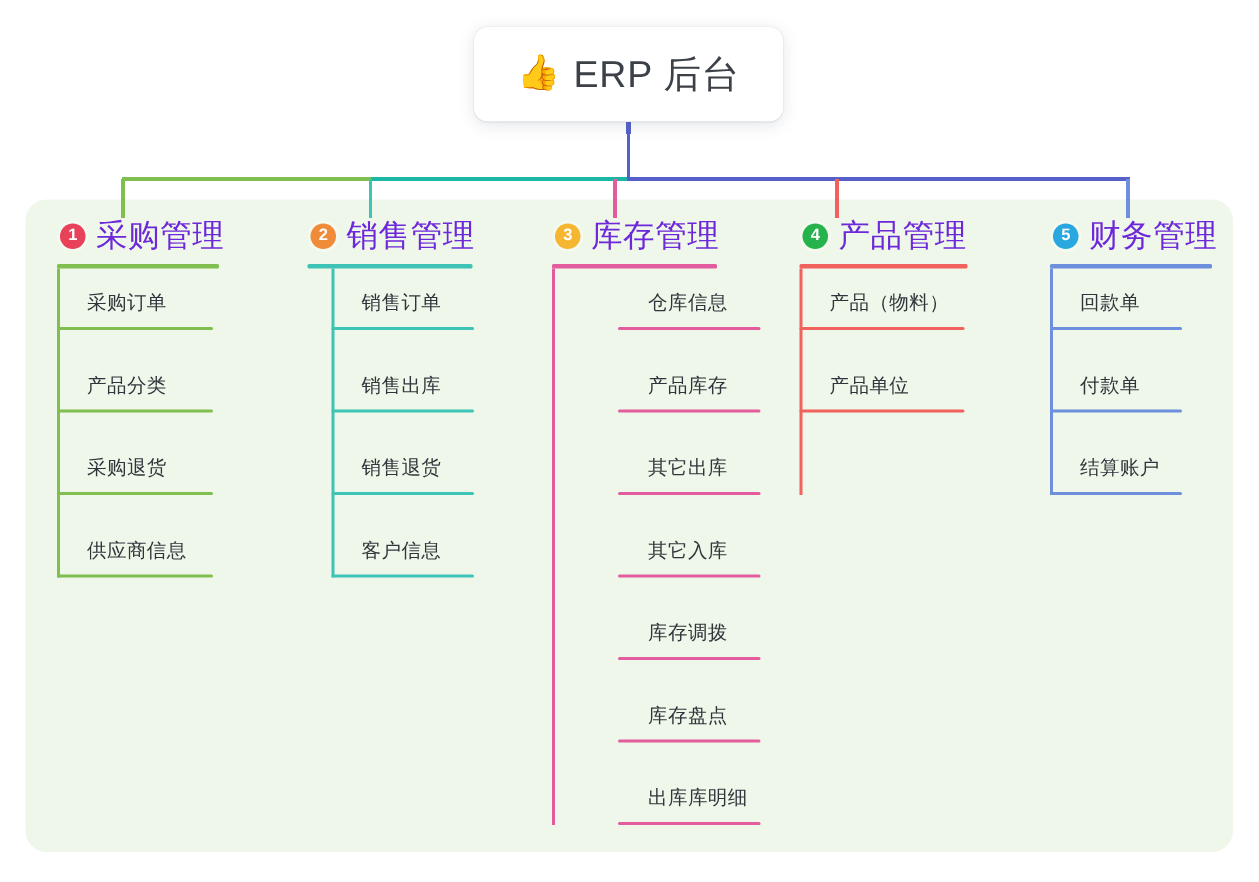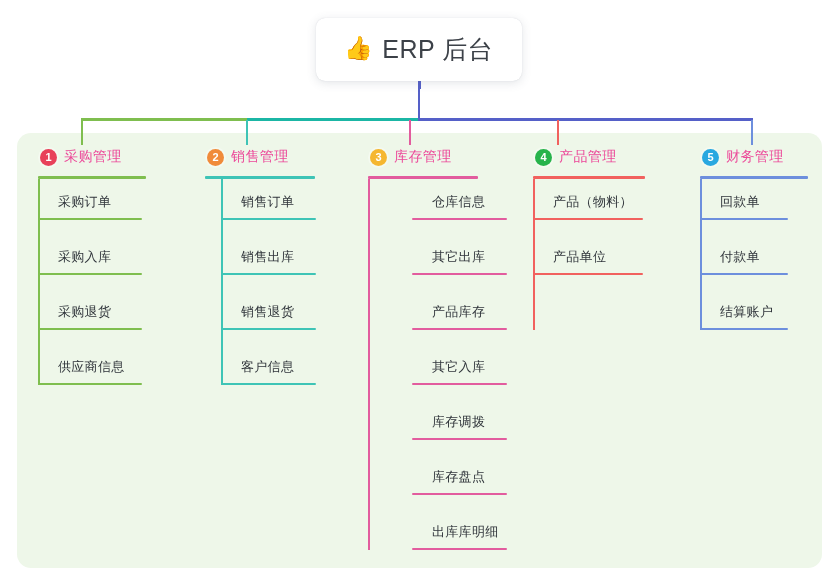--- a/index.html
+++ b/index.html
@@ -54,21 +54,21 @@
     padding-left:2px;
   }
   .badge{
     width:17px;height:17px;border-radius:50%;
     color:#ffffff;font-size:11px;line-height:17px;
     text-align:center;font-weight:bold;
     flex:0 0 auto;
     box-shadow:0 0 0 2px rgba(255,255,255,.35);
   }
   .col-title{
-    font-size:14px;color:#ec4899;white-space:nowrap;letter-spacing:.4px;
+    font-size:21px;color:#6d28d9;white-space:nowrap;letter-spacing:.4px;
   }
   .head-rule{
     height:3px;margin-top:7px;border-radius:1px;
   }
   .col-body{position:relative;}
   .spine{
     position:absolute;left:0;top:0;width:2px;
   }
   .node{
     position:relative;height:55px;
@@ -115,21 +115,21 @@
           <span class="col-title">采购管理</span>
         </div>
         <div class="head-rule" style="background: rgb(127, 190, 79); width: 108px;"></div>
         <div class="col-body" style="height: 220px;">
           <div class="spine" style="background: rgb(127, 190, 79); height: 206px;"></div>
           <div class="node">
             <span class="node-label">采购订单</span>
             <div class="node-rule" style="background: rgb(127, 190, 79); width: 104px;"></div>
           </div>
           <div class="node">
-            <span class="node-label">采购入库</span>
+            <span class="node-label">产品分类</span>
             <div class="node-rule" style="background: rgb(127, 190, 79); width: 104px;"></div>
           </div>
           <div class="node">
             <span class="node-label">采购退货</span>
             <div class="node-rule" style="background: rgb(127, 190, 79); width: 104px;"></div>
           </div>
           <div class="node">
             <span class="node-label">供应商信息</span>
             <div class="node-rule" style="background: rgb(127, 190, 79); width: 104px;"></div>
           </div>
@@ -167,25 +167,25 @@
           <span class="col-title">库存管理</span>
         </div>
         <div class="head-rule" style="background: rgb(226, 92, 158); width: 110px;"></div>
         <div class="col-body" style="height: 385px; padding-left: 44px;">
           <div class="spine" style="background: rgb(226, 92, 158); height: 371px;"></div>
           <div class="node">
             <span class="node-label">仓库信息</span>
             <div class="node-rule" style="background: rgb(226, 92, 158); width: 95px;"></div>
           </div>
           <div class="node">
+            <span class="node-label">产品库存</span>
+            <div class="node-rule" style="background: rgb(226, 92, 158); width: 95px;"></div>
+          </div>
+          <div class="node">
             <span class="node-label">其它出库</span>
-            <div class="node-rule" style="background: rgb(226, 92, 158); width: 95px;"></div>
-          </div>
-          <div class="node">
-            <span class="node-label">产品库存</span>
             <div class="node-rule" style="background: rgb(226, 92, 158); width: 95px;"></div>
           </div>
           <div class="node">
             <span class="node-label">其它入库</span>
             <div class="node-rule" style="background: rgb(226, 92, 158); width: 95px;"></div>
           </div>
           <div class="node">
             <span class="node-label">库存调拨</span>
             <div class="node-rule" style="background: rgb(226, 92, 158); width: 95px;"></div>
           </div>

